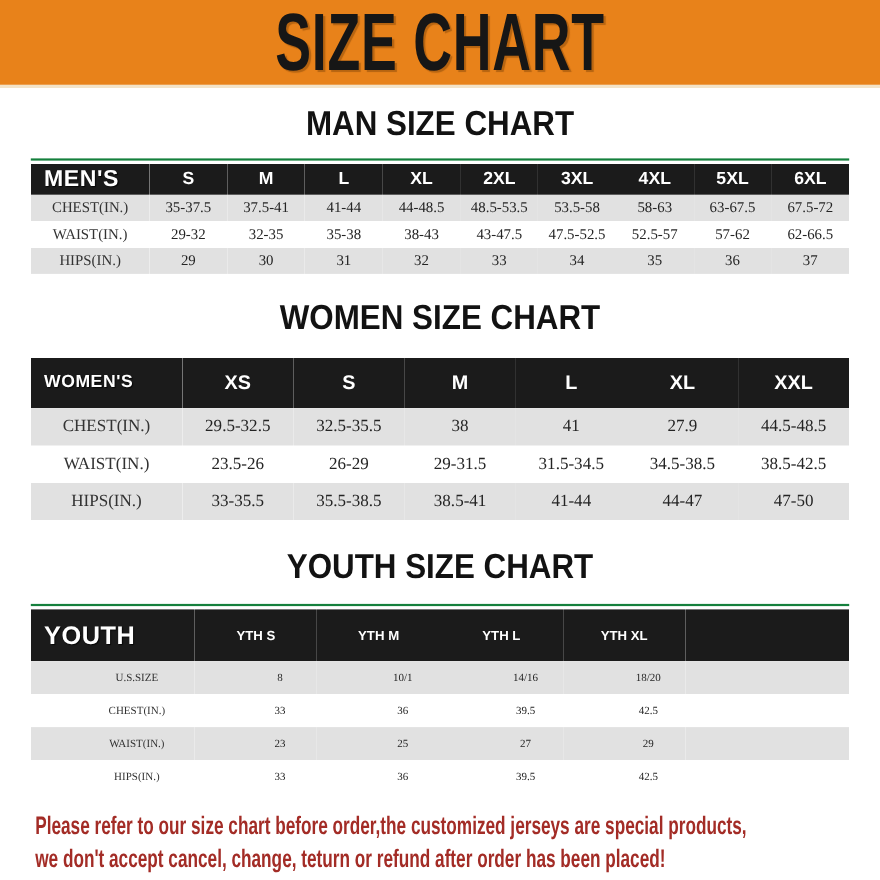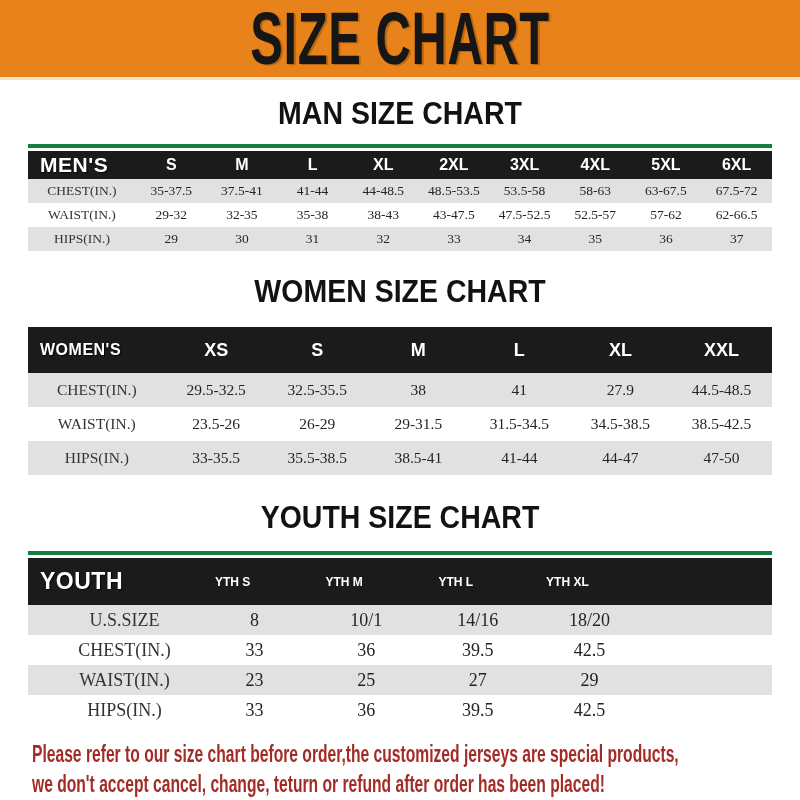--- a/index.html
+++ b/index.html
@@ -31,21 +31,21 @@
     font-size: 30px; font-weight: 700; color: #121212;
     letter-spacing: 0px; white-space: nowrap;
     transform: scale(0.95, 1.05);
   }
   #heading-men   { margin-top: 16px; margin-bottom: 14px; }
   #heading-women { margin-top: 24px; margin-bottom: 18px; }
   #heading-youth { margin-top: 26px; margin-bottom: 16px; }
 
   
   .size-table { margin: 0 28px; }
-  .size-table.topline { border-top: 4px solid #15803d; padding-top: 3px; }
+  .size-table.topline { border-top: 2px solid #15803d; padding-top: 3px; }
   .size-table table {
     width: 100%; border-collapse: collapse; table-layout: fixed;
   }
   .size-table thead tr { background: #1b1b1b; color: #ffffff; }
   .size-table th {
     font-weight: 700; text-align: center; padding: 0;
     white-space: nowrap; overflow: hidden;
   }
   .size-table th.tbl-title {
     text-align: left; padding-left: 12px; letter-spacing: 0.5px;
@@ -70,21 +70,21 @@
   .women col.label  { width: 18.5%; }
   .women th         { height: 46px; font-size: 18px; }
   .women th.tbl-title { font-size: 16px; }
   .women td         { height: 34px; font-size: 15.5px; }
 
   
   .youth col.label  { width: 20%; }
   .youth col.spacer { width: 20%; }
   .youth th         { height: 47px; font-size: 12px; }
   .youth th.tbl-title { font-size: 23px; }
-  .youth td         { height: 30px; font-size: 18px; padding-left: 44px; }
+  .youth td         { height: 30px; font-size: 10px; padding-left: 44px; }
 
   
   .footer-note { margin: 14px 0 0 32px; }
   .footer-note p {
     margin: 0; white-space: nowrap;
     font-size: 23px; font-weight: 700; line-height: 30px;
     color: #A32C26;
     transform: scale(0.68, 1.0); transform-origin: 0 50%;
   }
 </style>

